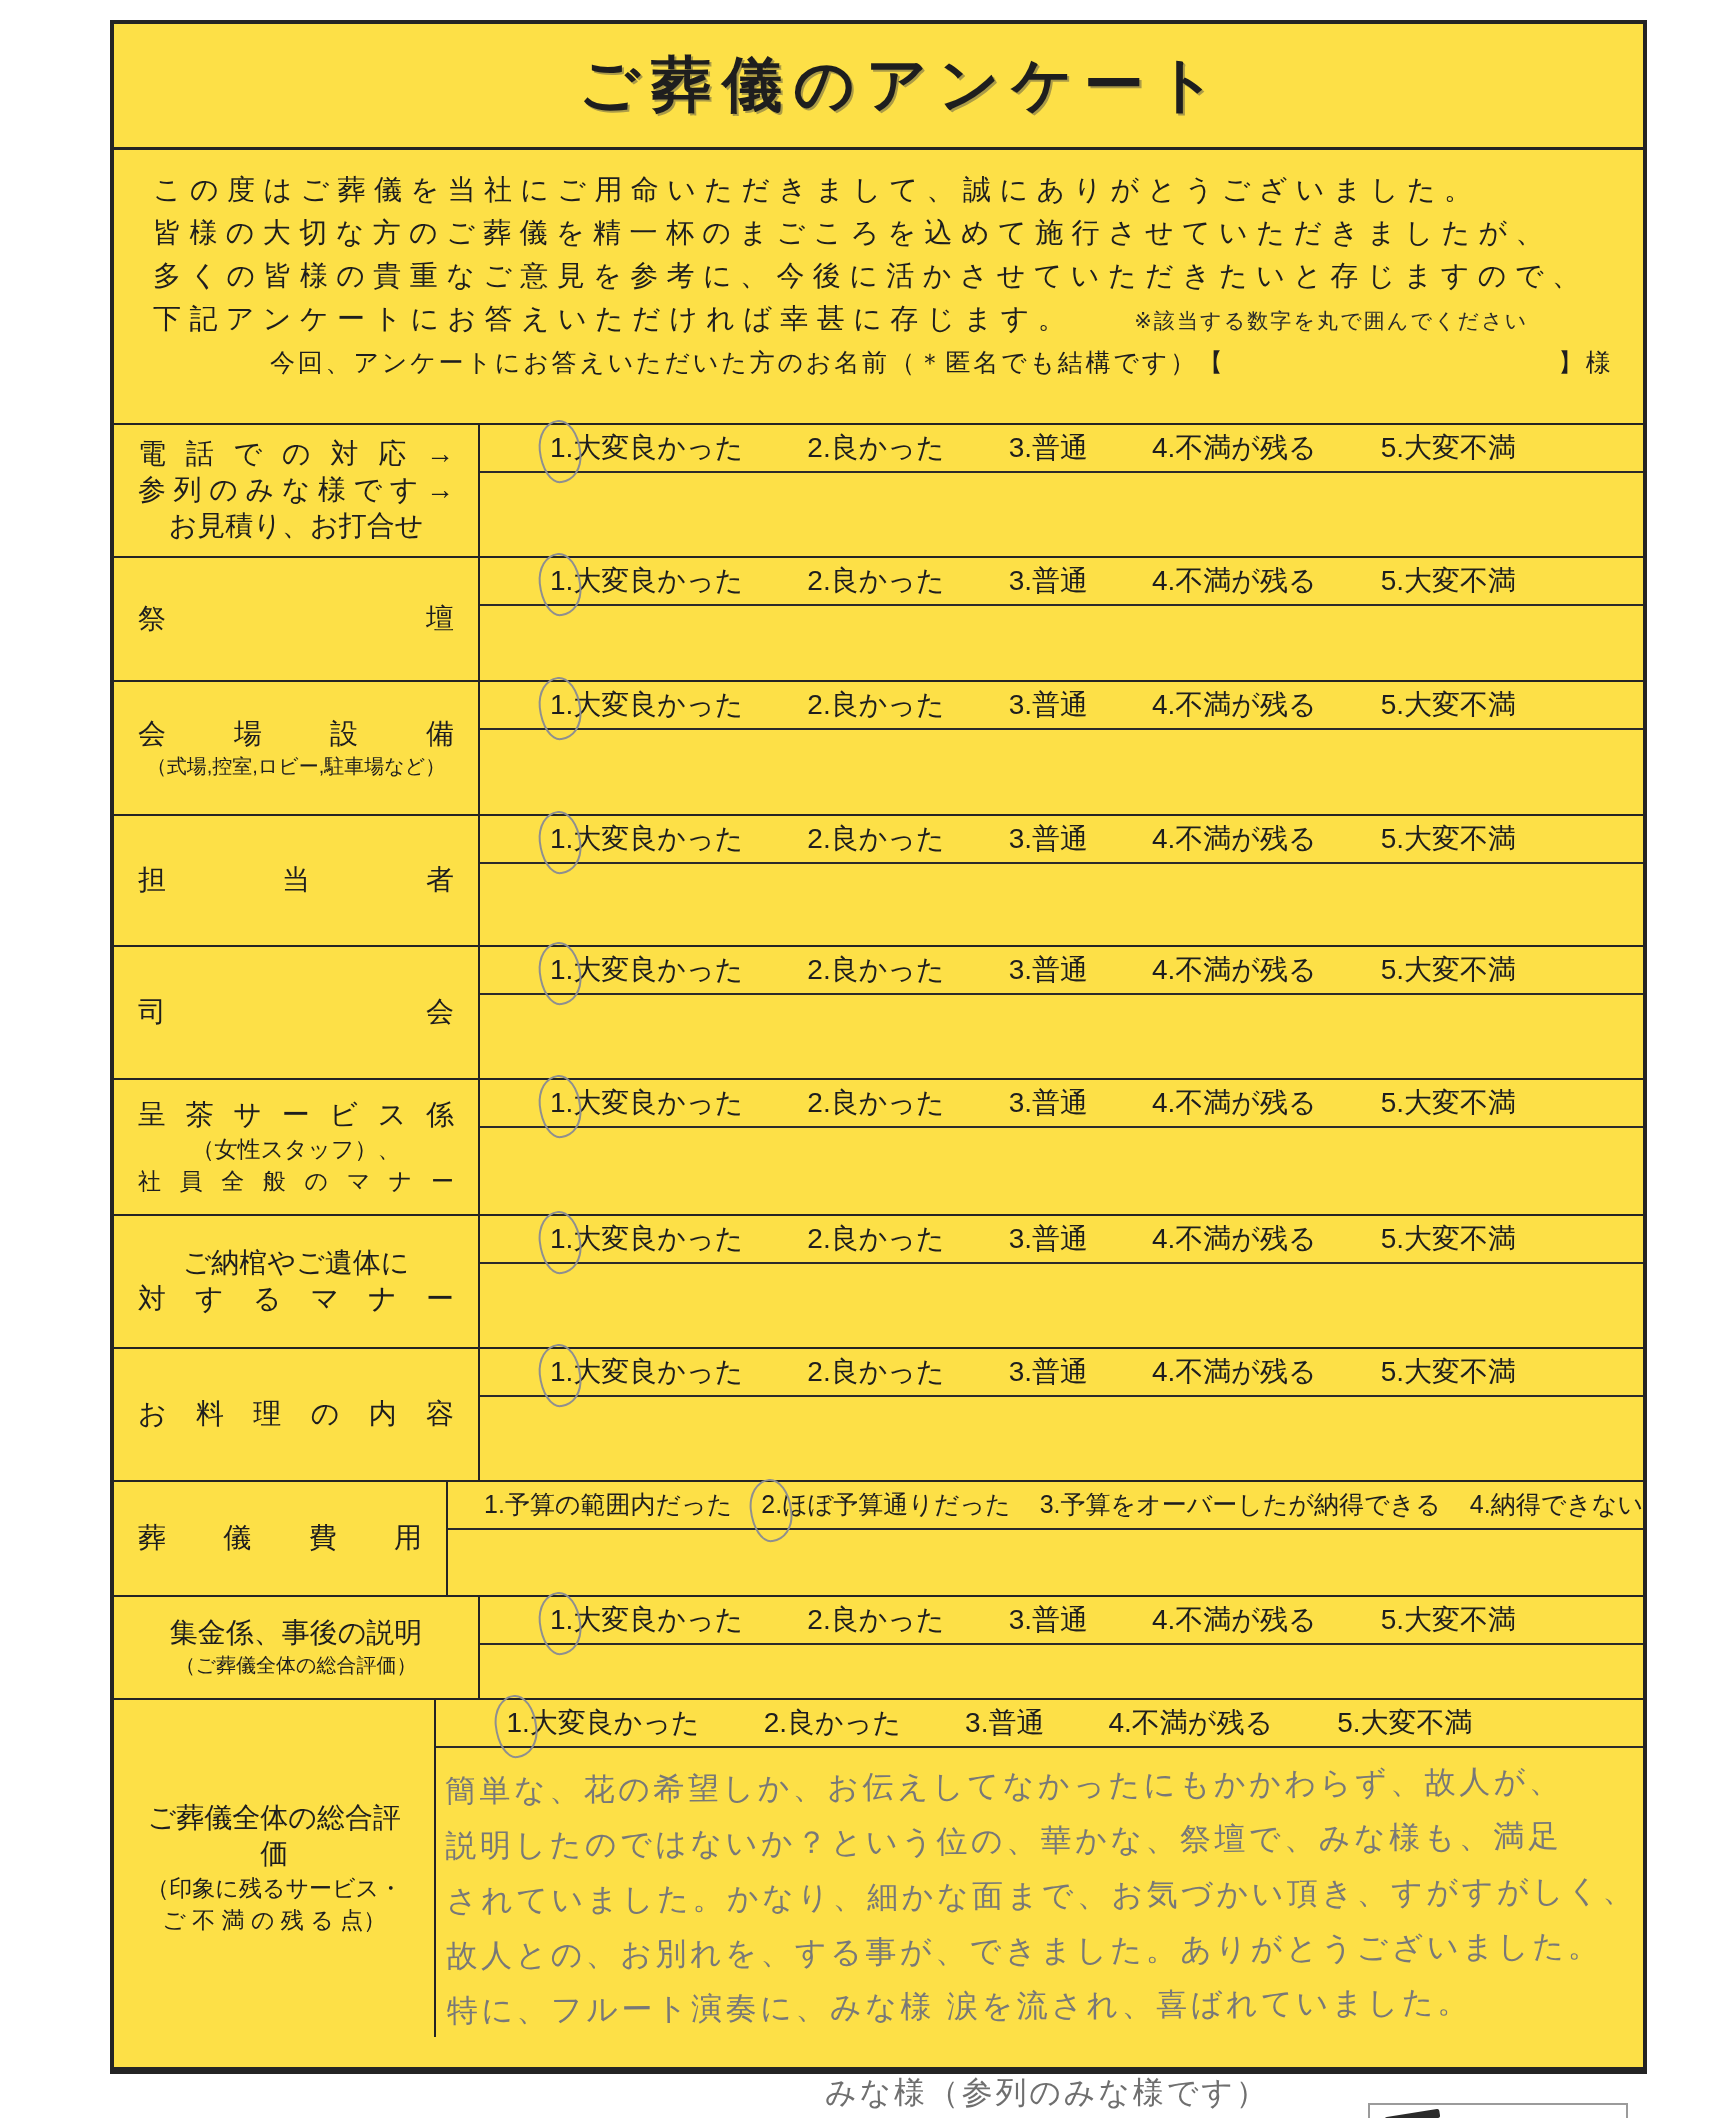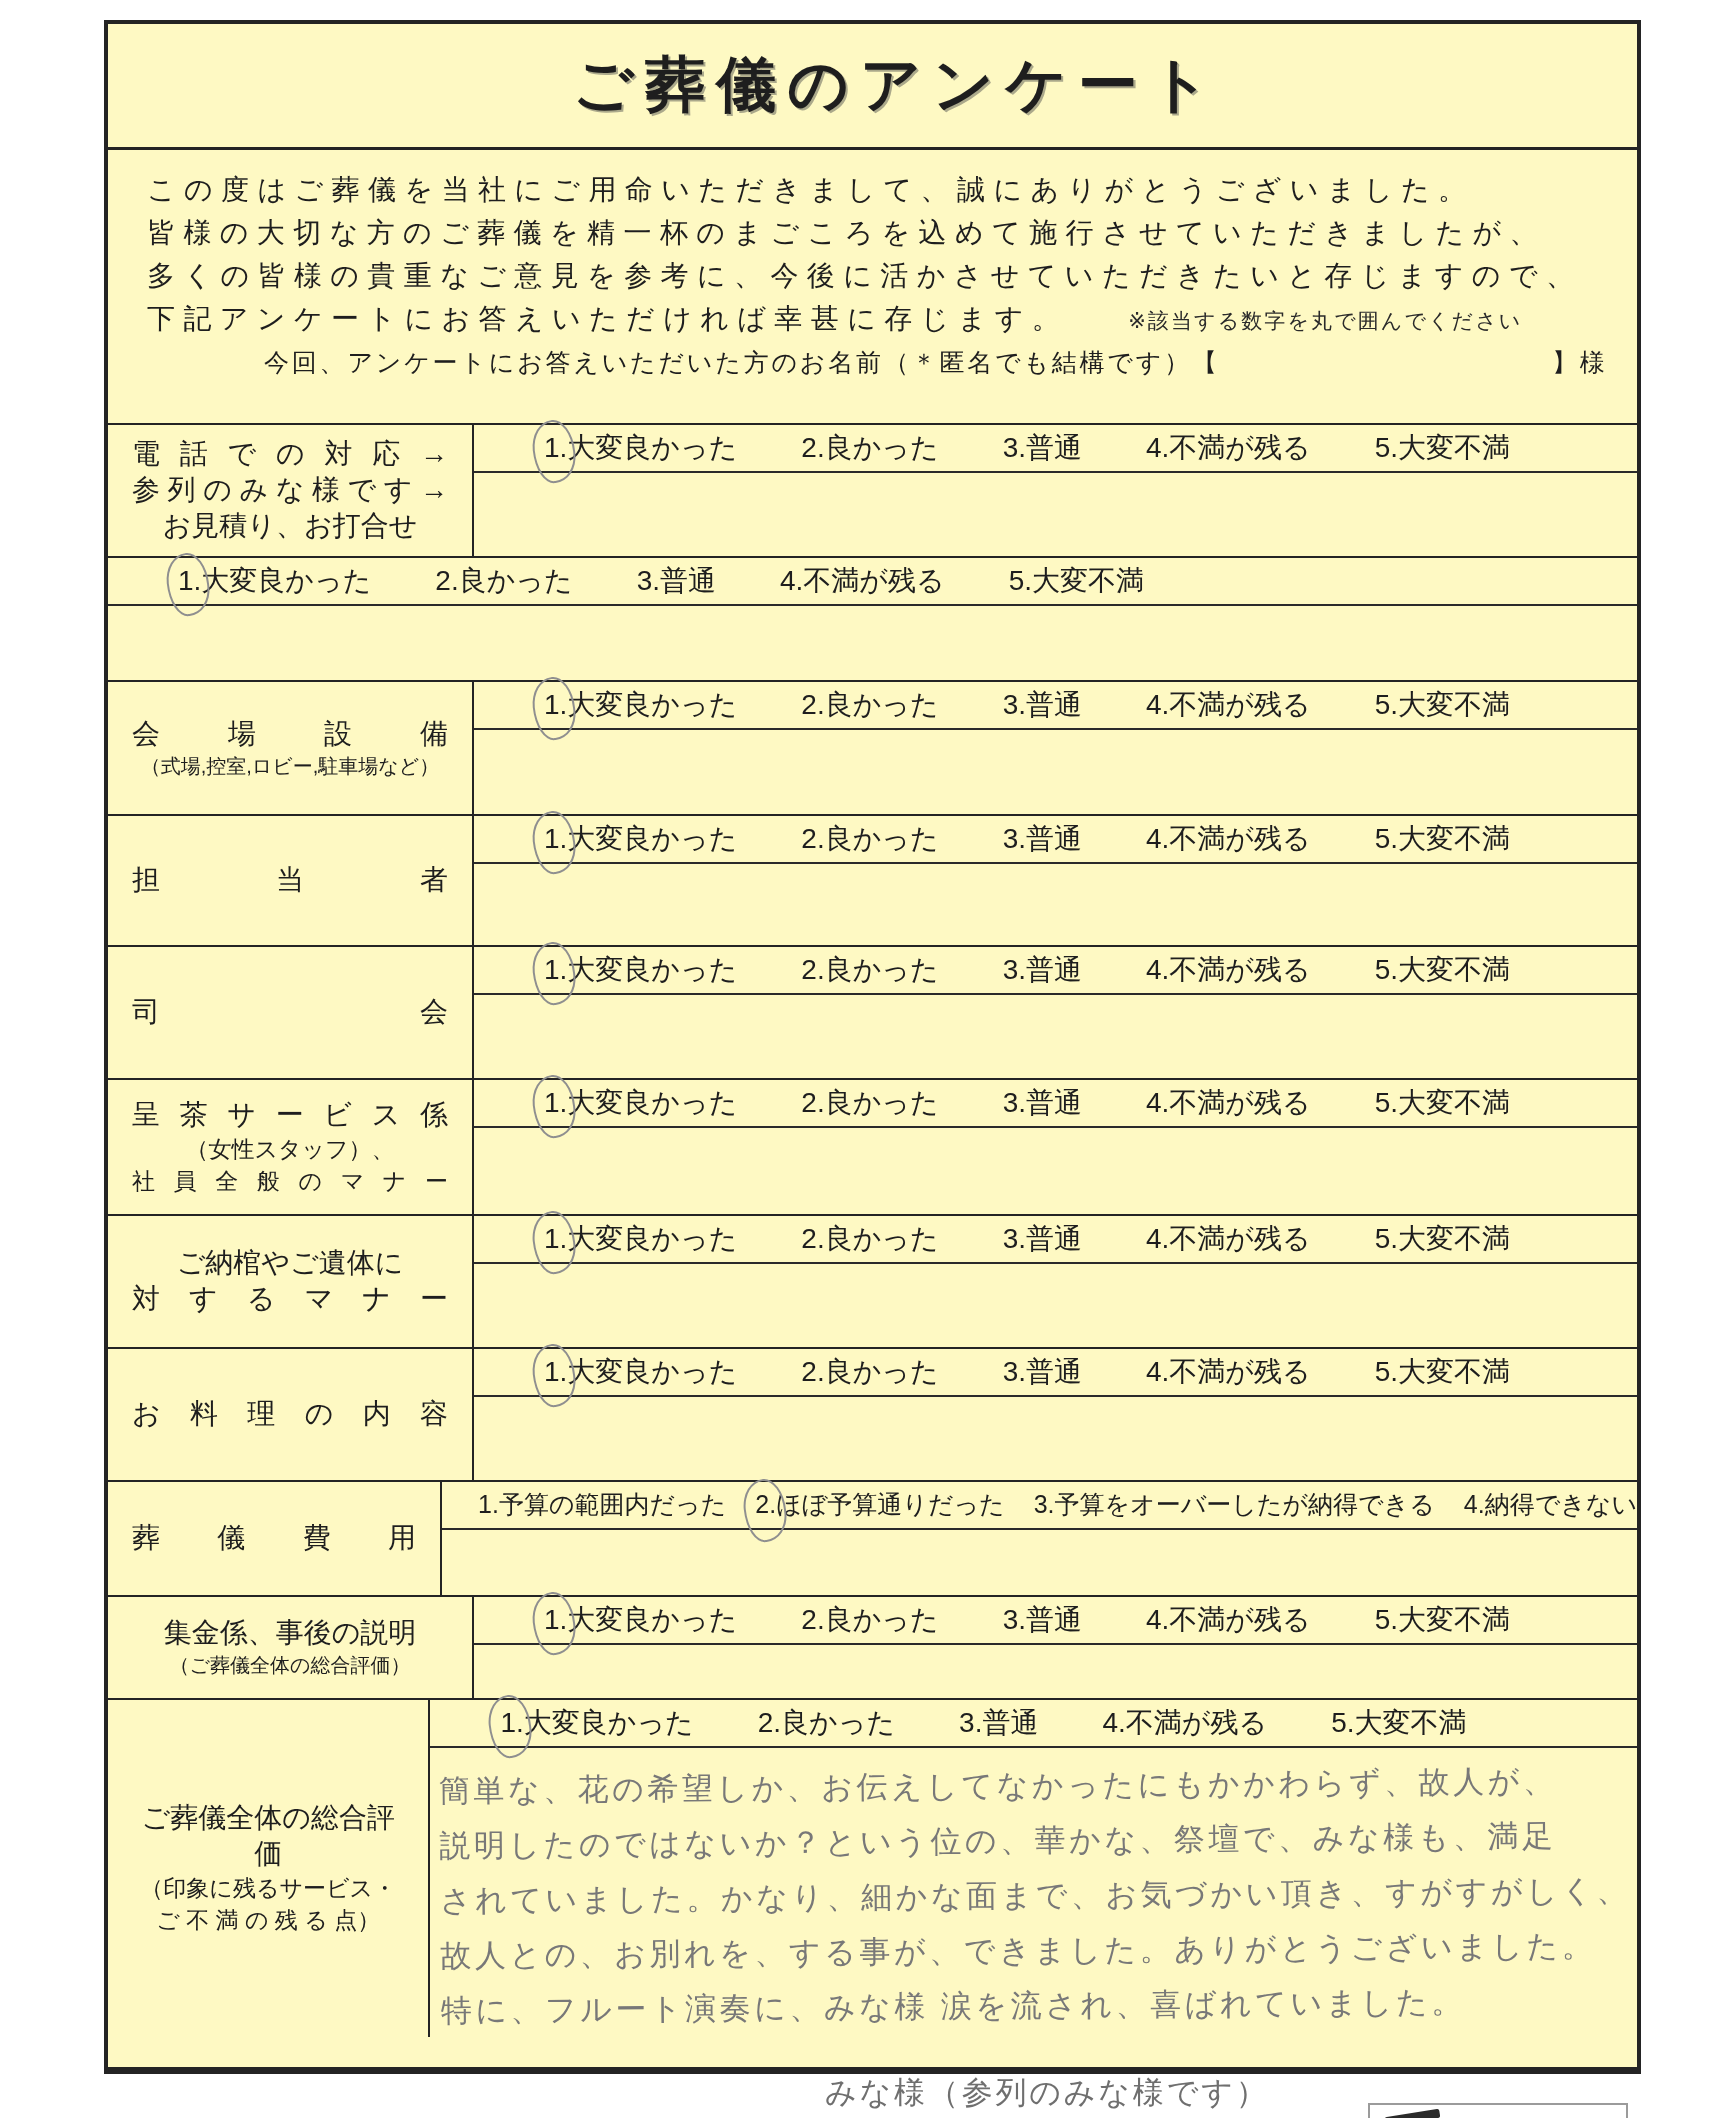--- a/index.html
+++ b/index.html
@@ -1,20 +1,20 @@
 <!DOCTYPE html>
 <html style="font-size:11.2px"><head>
 <meta charset="utf-8">
 <style>
   * { margin:0; padding:0; box-sizing:border-box; }
   body { background:#ffffff; font-family:"Liberation Sans","DejaVu Sans",sans-serif; }
   .sheet { position:relative; width:1730px; height:2119px; background:#ffffff; overflow:hidden; color:#1e1e1e; }
 
-  .outer { position:absolute; left:104px; top:19.6px; width:1537px; height:2054px;
-           border:4.2px solid #242424; border-bottom-width:7.7px; background:#fef9c3; }
+  .outer { position:absolute; left:110px; top:19.6px; width:1537px; height:2054px;
+           border:4.2px solid #242424; border-bottom-width:7.7px; background:#fde047; }
 
   
   .title-band { height:126px; border-bottom:3.5px solid #242424; display:flex; align-items:center; justify-content:center; }
   .title-band h1 { font-size:60px; font-weight:bold; letter-spacing:11.2px; padding-left:49px;
                    text-shadow:2.1px 2.1px 0 rgba(70,70,70,.45); }
 
   
   .intro-band { height:273px; padding:18px 21px 0 39px; }
   .iline { font-size:28px; letter-spacing:8.4px; line-height:43px; white-space:nowrap; }
   .circle-note { font-size:21px; letter-spacing:2.1px; margin-left:60px; color:#2a2a2a; }
@@ -104,20 +104,23 @@
             <span class="opt">
                 <span class="num">5</span>
                 <span>.大変不満</span>
               </span>
           </div>
           <div class="freearea"></div>
         </div>
       </div>
 
       <div class="qrow" style="height:124px">
+        <div class="qlabel">
+          <span class="jl spread">祭 壇</span>
+        </div>
         <div class="qright">
           <div class="opts">
             <span class="opt">
                 <span class="num circled">1</span>
                 <span>.大変良かった</span>
               </span>
             <span class="opt">
                 <span class="num">2</span>
                 <span>.良かった</span>
               </span>

